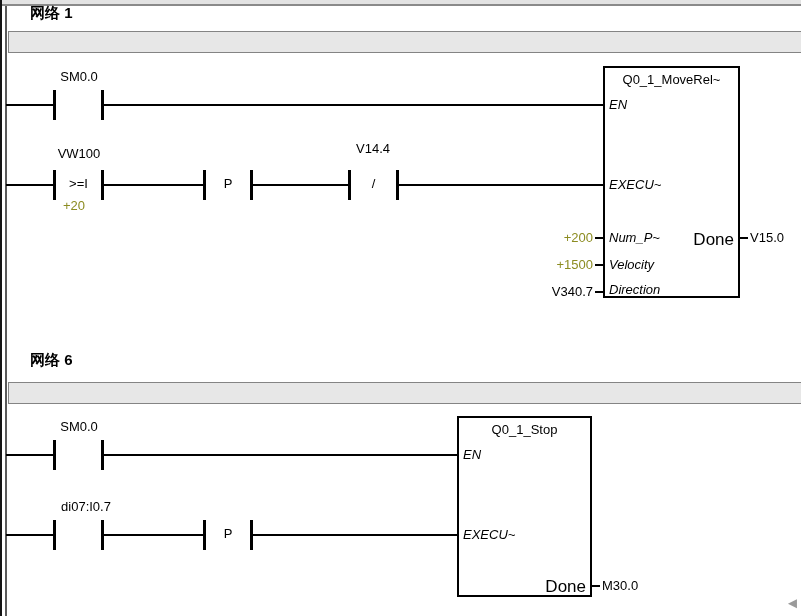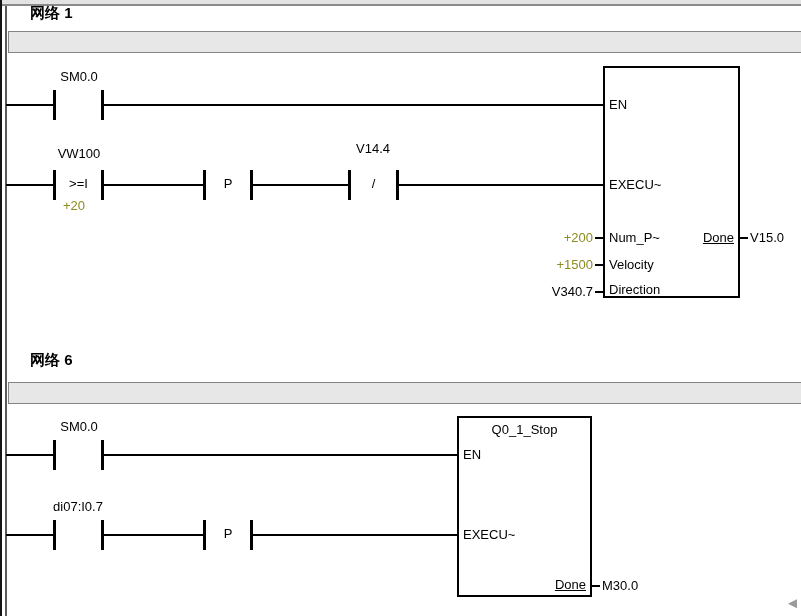--- a/index.html
+++ b/index.html
@@ -14,22 +14,22 @@
            border:1px solid #848484;}
   .wire{position:absolute;height:2px;background:#000;}
   .contact{position:absolute;width:51px;height:30px;}
   .cbar{position:absolute;top:0;width:3px;height:30px;background:#000;}
   .cbar.l{left:0;} .cbar.r{right:0;}
   .csym{position:absolute;left:0;right:0;top:6px;text-align:center;font-size:13px;}
   .lbl{position:absolute;font-size:13px;white-space:nowrap;transform:translateX(-50%);}
   .olive{color:#8c8c21;}
   .block{position:absolute;border:2px solid #000;background:#fff;}
   .btitle{position:absolute;top:4px;left:0;right:0;text-align:center;font-size:13px;white-space:nowrap;}
-  .pin{position:absolute;left:4px;font-size:13px;white-space:nowrap;}
-  .pinout{position:absolute;right:4px;font-size:13px;white-space:nowrap;text-decoration:underline;}
+  .pin{position:absolute;left:4px;font-size:13px;white-space:nowrap;font-style:italic;}
+  .pinout{position:absolute;right:4px;font-size:17px;white-space:nowrap;}
   .tick{position:absolute;height:2px;background:#000;}
   .val{position:absolute;font-size:13px;white-space:nowrap;}
   .val.r{text-align:right;width:70px;}
   .scrollarrow{position:absolute;left:785px;top:595px;font-size:15px;color:#9a9a9a;line-height:1;}
 </style>
 </head>
 <body>
 
 <div class="screen">
 
@@ -68,20 +68,21 @@
 
   <div class="contact" style="left:348px;top:170px">
     <div class="cbar l"></div>
     <div class="cbar r"></div>
     <div class="csym">/</div>
   </div>
   <div class="lbl" style="left:373px;top:141px">V14.4</div>
   <div class="wire" style="left:399px;top:184px;width:204px"></div>
 
   <div class="block" style="left:603px;top:66px;width:133px;height:228px">
+    <div class="btitle">Q0_1_MoveRel~</div>
     <div class="pin" style="top:29px">EN</div>
     <div class="pin" style="top:109px">EXECU~</div>
     <div class="pin" style="top:162px">Num_P~</div>
     <div class="pin" style="top:189px">Velocity</div>
     <div class="pin" style="top:214px">Direction</div>
     <div class="pinout" style="top:162px">Done</div>
   </div>
 
   <div class="tick" style="left:595px;top:237px;width:8px"></div>
   <div class="tick" style="left:595px;top:264px;width:8px"></div>
@@ -103,21 +104,21 @@
   </div>
   <div class="lbl" style="left:79px;top:419px">SM0.0</div>
   <div class="wire" style="left:104px;top:454px;width:353px"></div>
 
   <div class="wire" style="left:6px;top:534px;width:47px"></div>
   <div class="contact" style="left:53px;top:520px">
     <div class="cbar l"></div>
     <div class="cbar r"></div>
     <div class="csym"></div>
   </div>
-  <div class="lbl" style="left:78px;top:499px">di07:I0.7</div>
+  <div class="lbl" style="left:86px;top:499px">di07:I0.7</div>
   <div class="wire" style="left:104px;top:534px;width:99px"></div>
 
   <div class="contact" style="left:203px;top:520px;width:50px">
     <div class="cbar l"></div>
     <div class="cbar r"></div>
     <div class="csym">P</div>
   </div>
   <div class="wire" style="left:253px;top:534px;width:204px"></div>
 
   <div class="block" style="left:457px;top:416px;width:131px;height:177px">

